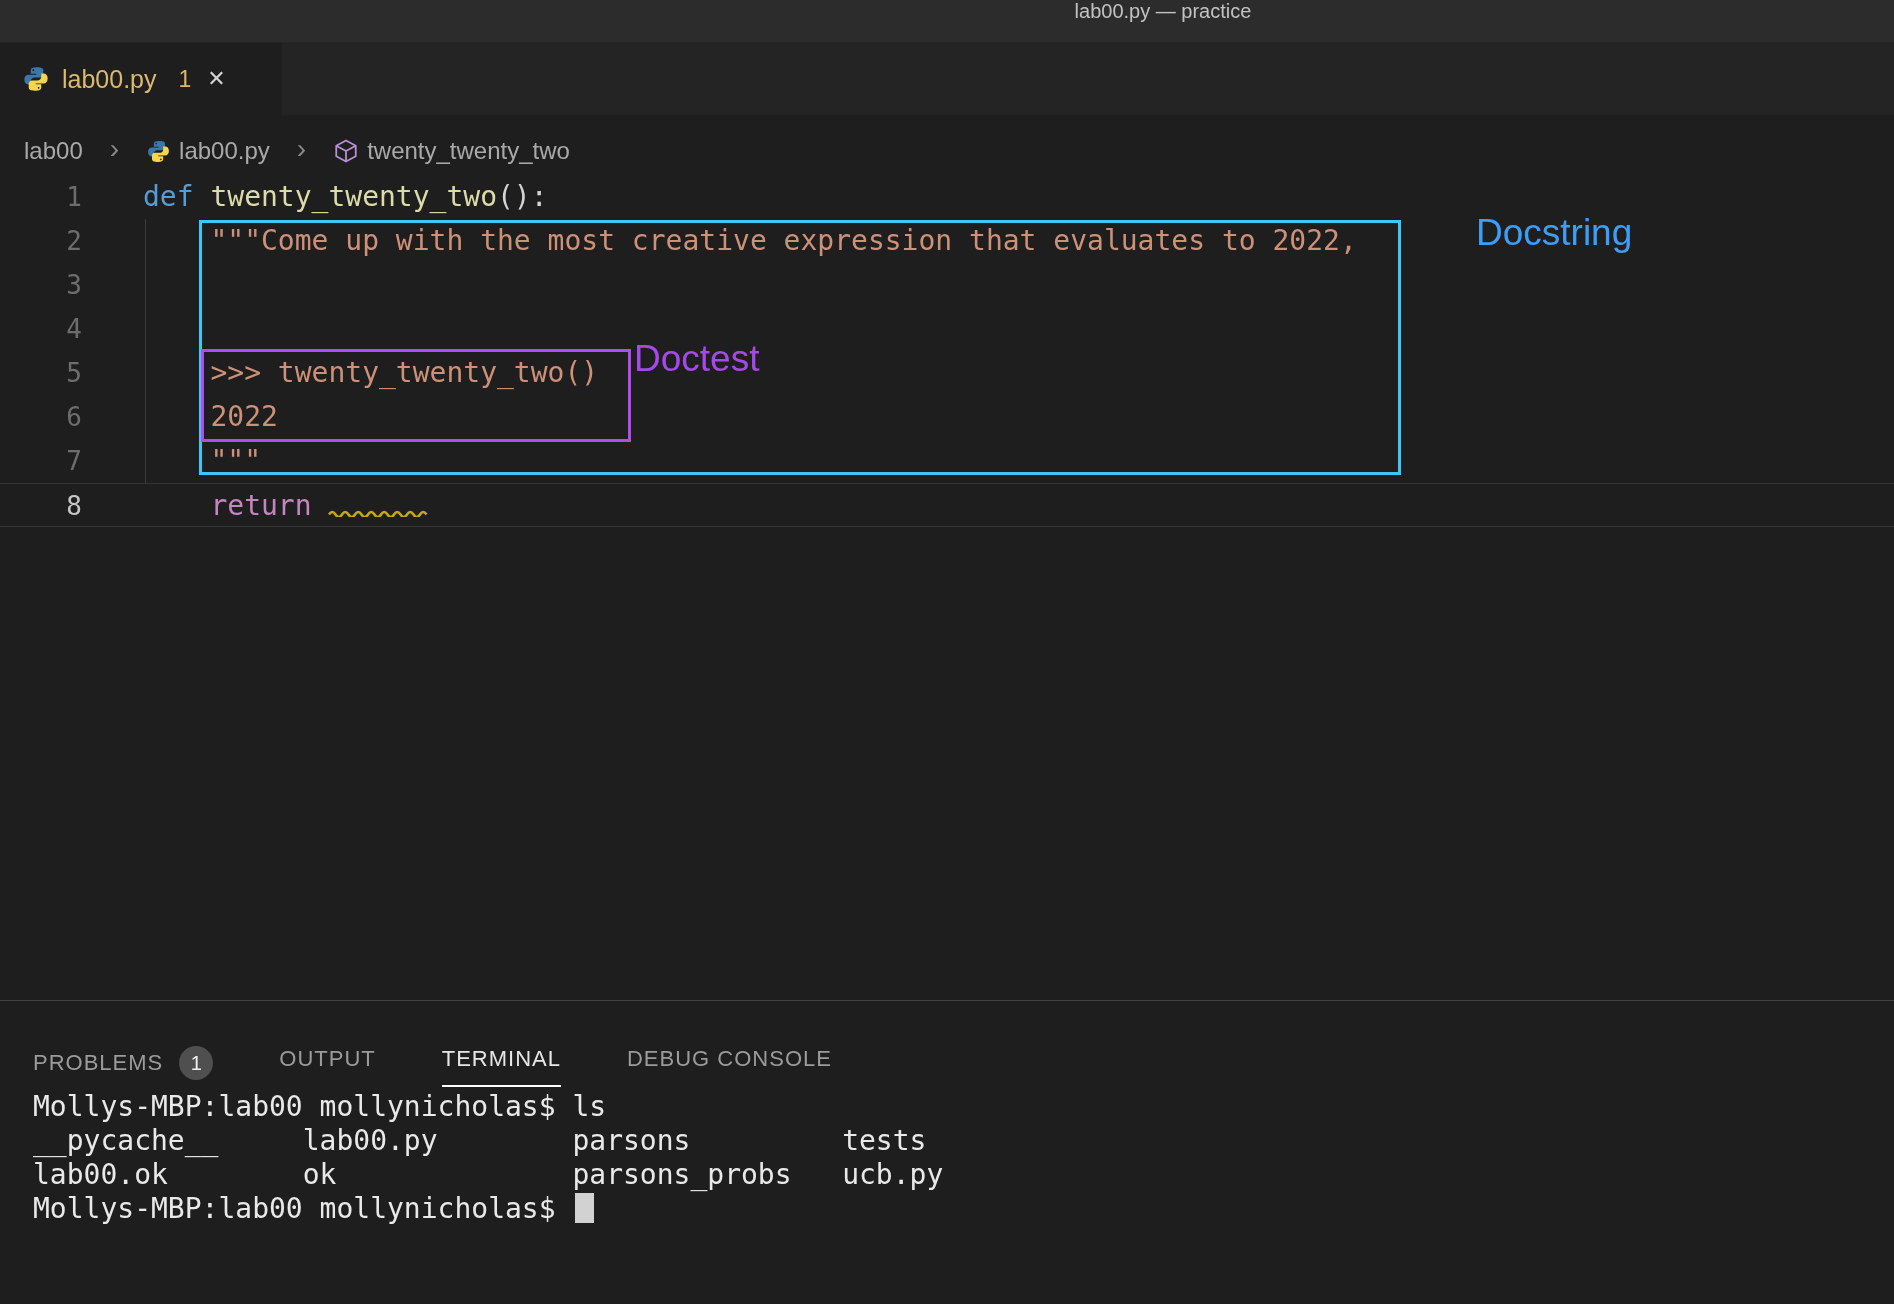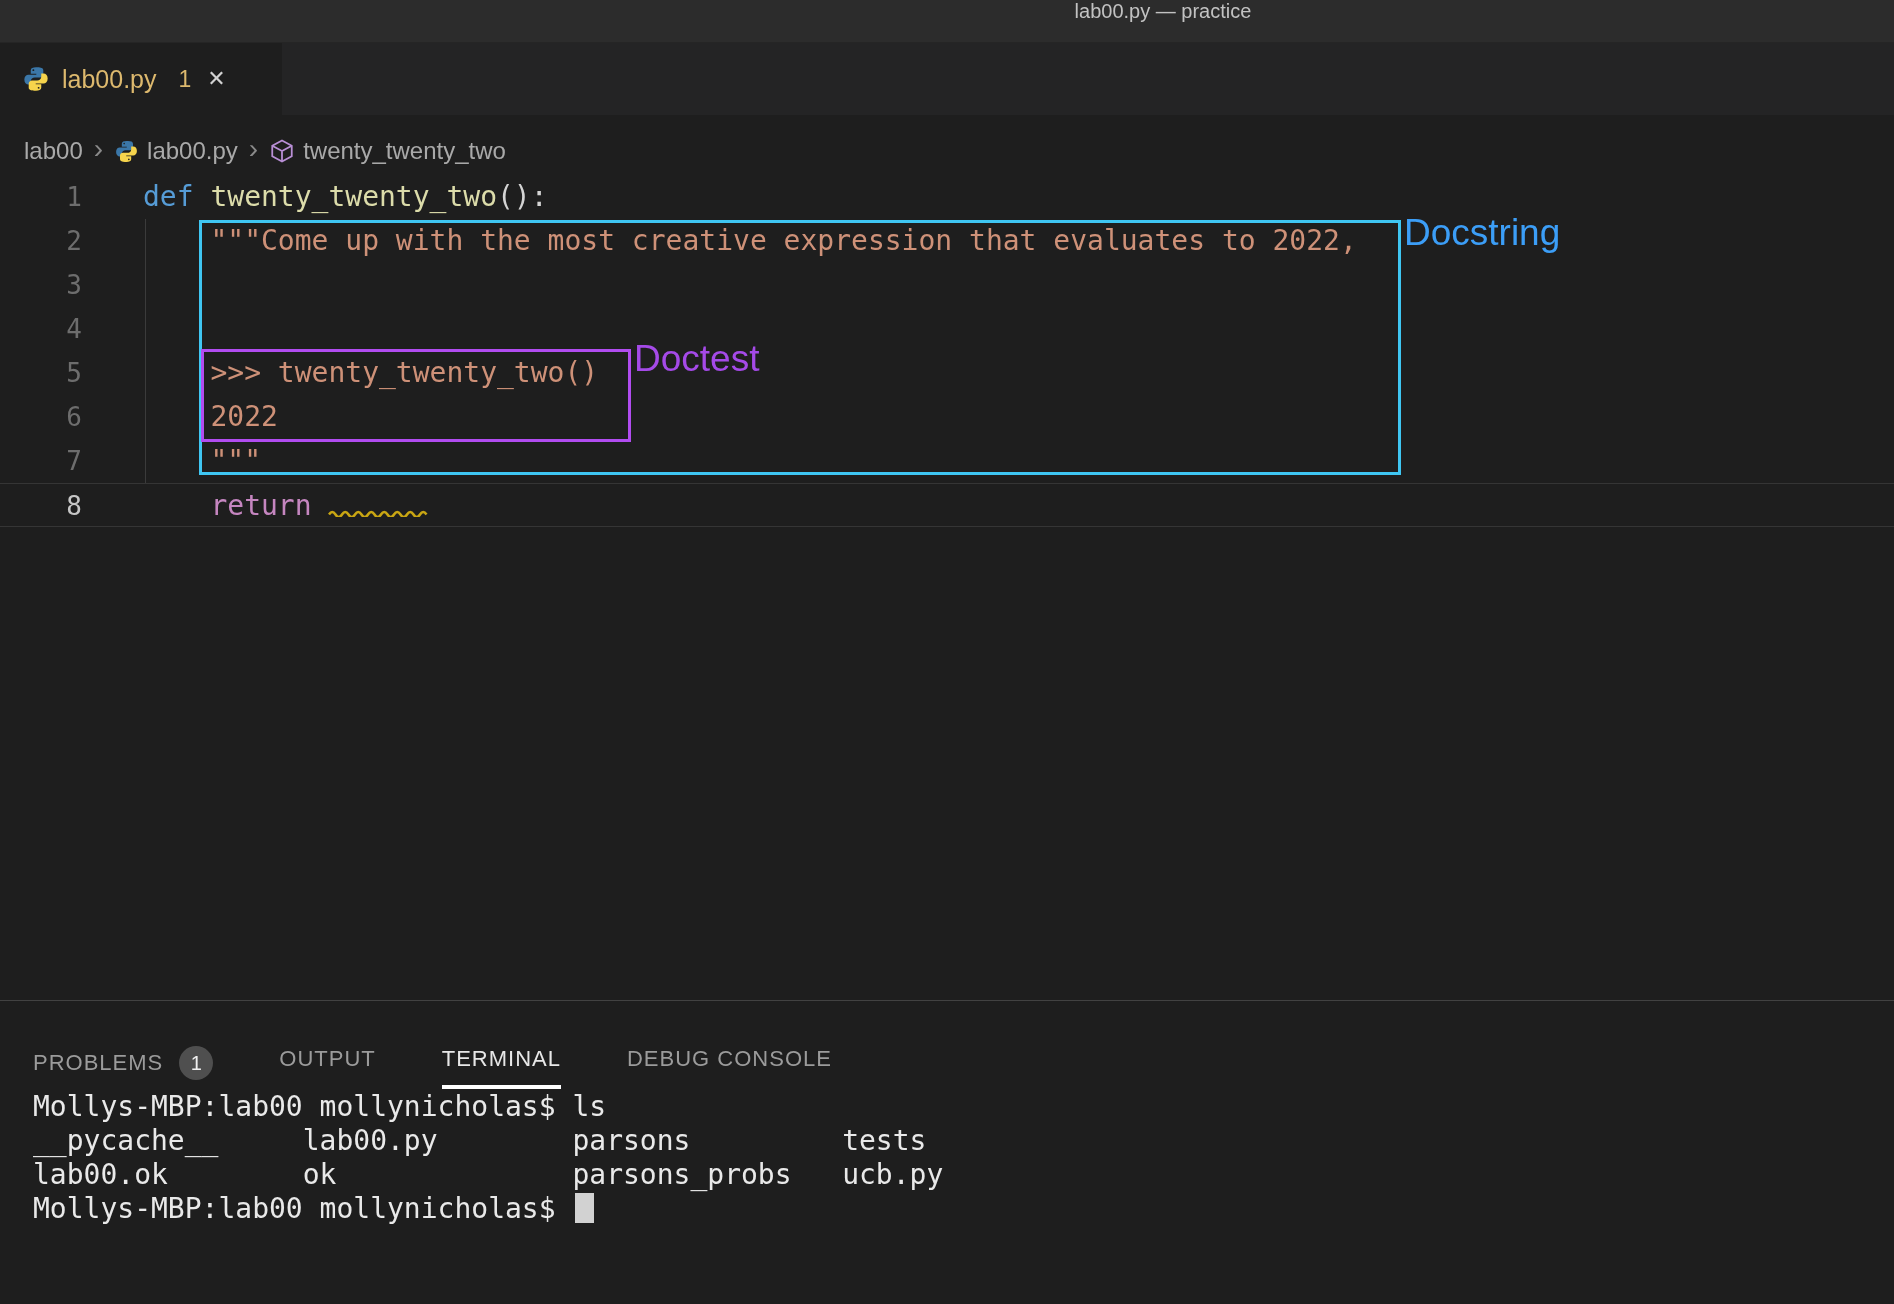--- a/index.html
+++ b/index.html
@@ -14,21 +14,21 @@
   
   .tabbar{position:absolute;top:43px;left:0;width:100%;height:72px;background:#242425;}
   .tab{position:absolute;left:0;top:0;height:72px;width:282px;background:#1e1e1e;
        display:flex;align-items:center;padding:0 14px 0 22px;box-sizing:border-box;}
   .tab-label{color:var(--c-tab-label,#ddb96e);font-size:25px;margin-left:12px;}
   .tab-dirty{color:var(--c-tab-label,#ddb96e);font-size:23px;margin-left:22px;}
   .tab-close{color:#d2d2d2;font-size:22px;margin-left:16px;}
 
   
   .breadcrumb{position:absolute;top:128px;left:24px;height:46px;display:flex;align-items:center;
-              gap:11px;color:#a9a9a9;font-size:24px;}
+              gap:27px;color:#a9a9a9;font-size:24px;}
   .bc-item{display:flex;align-items:center;gap:8px;}
   .bc-sep{color:#8a8a8a;font-size:28px;line-height:1;transform:translateY(-2px);}
   .bc-icon{display:flex;align-items:center;}
 
   
   .editor{position:absolute;top:175px;left:0;width:100%;
           font-family:"DejaVu Sans Mono",monospace;font-size:28px;}
   .codeline{display:flex;height:44px;line-height:44px;box-sizing:border-box;}
   .codeline.active{border-top:1px solid #353535;border-bottom:1px solid #353535;}
   .gutter{width:82px;flex:none;text-align:right;color:#6d6d6d;font-size:26px;}
@@ -40,31 +40,31 @@
   .tk-str{color:var(--c-string,#ce9178);}
   .tk-kw2{color:var(--c-return-keyword,#c586c0);}
   .squiggle svg{vertical-align:-2px;}
   .indent-guide{position:absolute;left:145px;top:219px;width:1px;height:264px;background:#3b3b3b;}
 
   
   .docstring-box{position:absolute;left:199px;top:220px;width:1196px;height:249px;
                  border:3px solid var(--c-docstring-box,#3fc6f2);pointer-events:none;}
   .doctest-box{position:absolute;left:201px;top:349px;width:424px;height:87px;
                border:3px solid var(--c-doctest-box,#b14cf0);pointer-events:none;}
-  .docstring-label{position:absolute;left:1404px;top:212px;font-size:37px;
+  .docstring-label{position:absolute;left:1476px;top:212px;font-size:37px;
                    color:var(--c-docstring-label,#3c9ef7);}
   .doctest-label{position:absolute;left:634px;top:338px;font-size:37px;
                  color:var(--c-doctest-label,#a54ae8);text-align:right;}
 
   
   .panel-sep{position:absolute;top:1000px;left:0;width:100%;height:1px;background:#424242;}
   .panel-tabs{position:absolute;top:1022px;left:33px;display:flex;align-items:flex-start;
               font-size:22px;letter-spacing:1px;color:#9b9b9b;}
   .panel-tab{margin-right:66px;padding-bottom:13px;display:flex;align-items:center;margin-top:24px;}
-  .panel-tab.active{color:#e7e7e7;border-bottom:4px solid #ffffff;}
+  .panel-tab.active{color:#e7e7e7;border-bottom:2px solid #ffffff;}
   .panel-badge{margin-left:16px;width:34px;height:34px;border-radius:50%;background:#4f4f4f;
                color:#efefef;font-size:20px;letter-spacing:0;display:flex;align-items:center;justify-content:center;}
 
   
   .terminal{position:absolute;top:1090px;left:33px;font-family:"DejaVu Sans Mono",monospace;
             font-size:28px;line-height:34px;color:#e9e9e9;white-space:pre;}
   .term-cursor{display:inline-block;width:19px;height:30px;background:#d2d2d2;
                vertical-align:middle;margin-left:3px;transform:translateY(-2px);}
 </style>
 </head>

